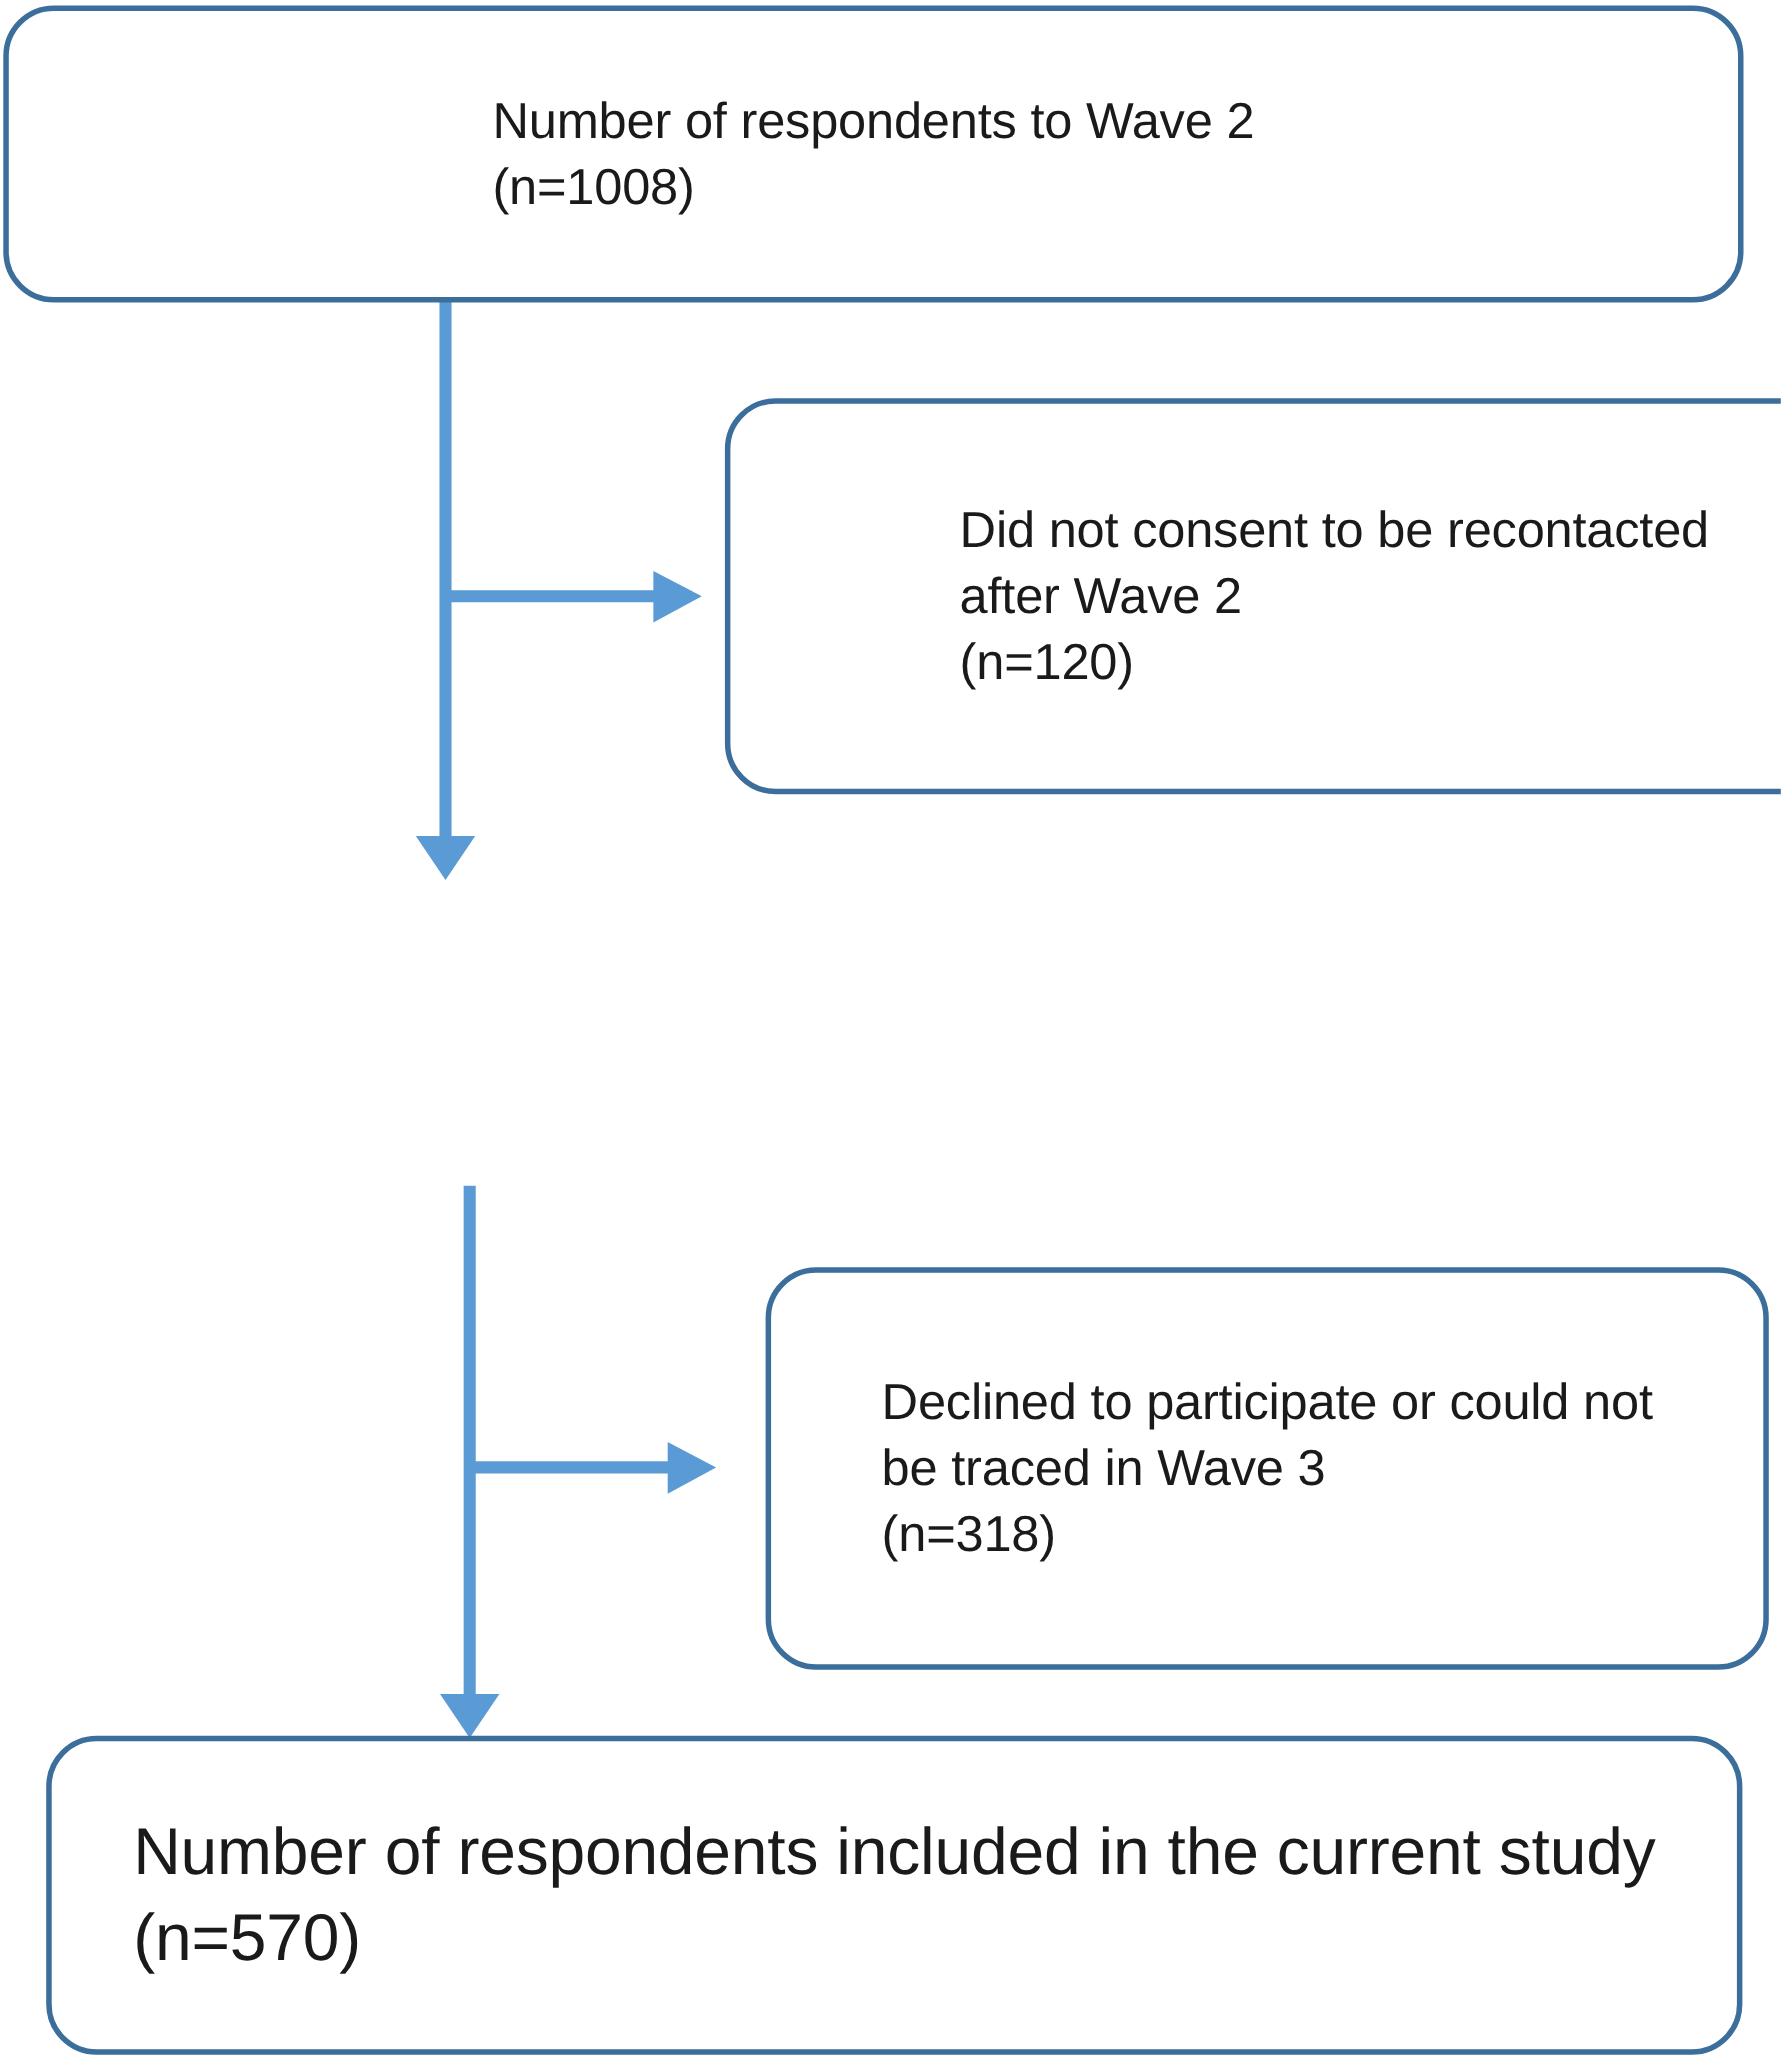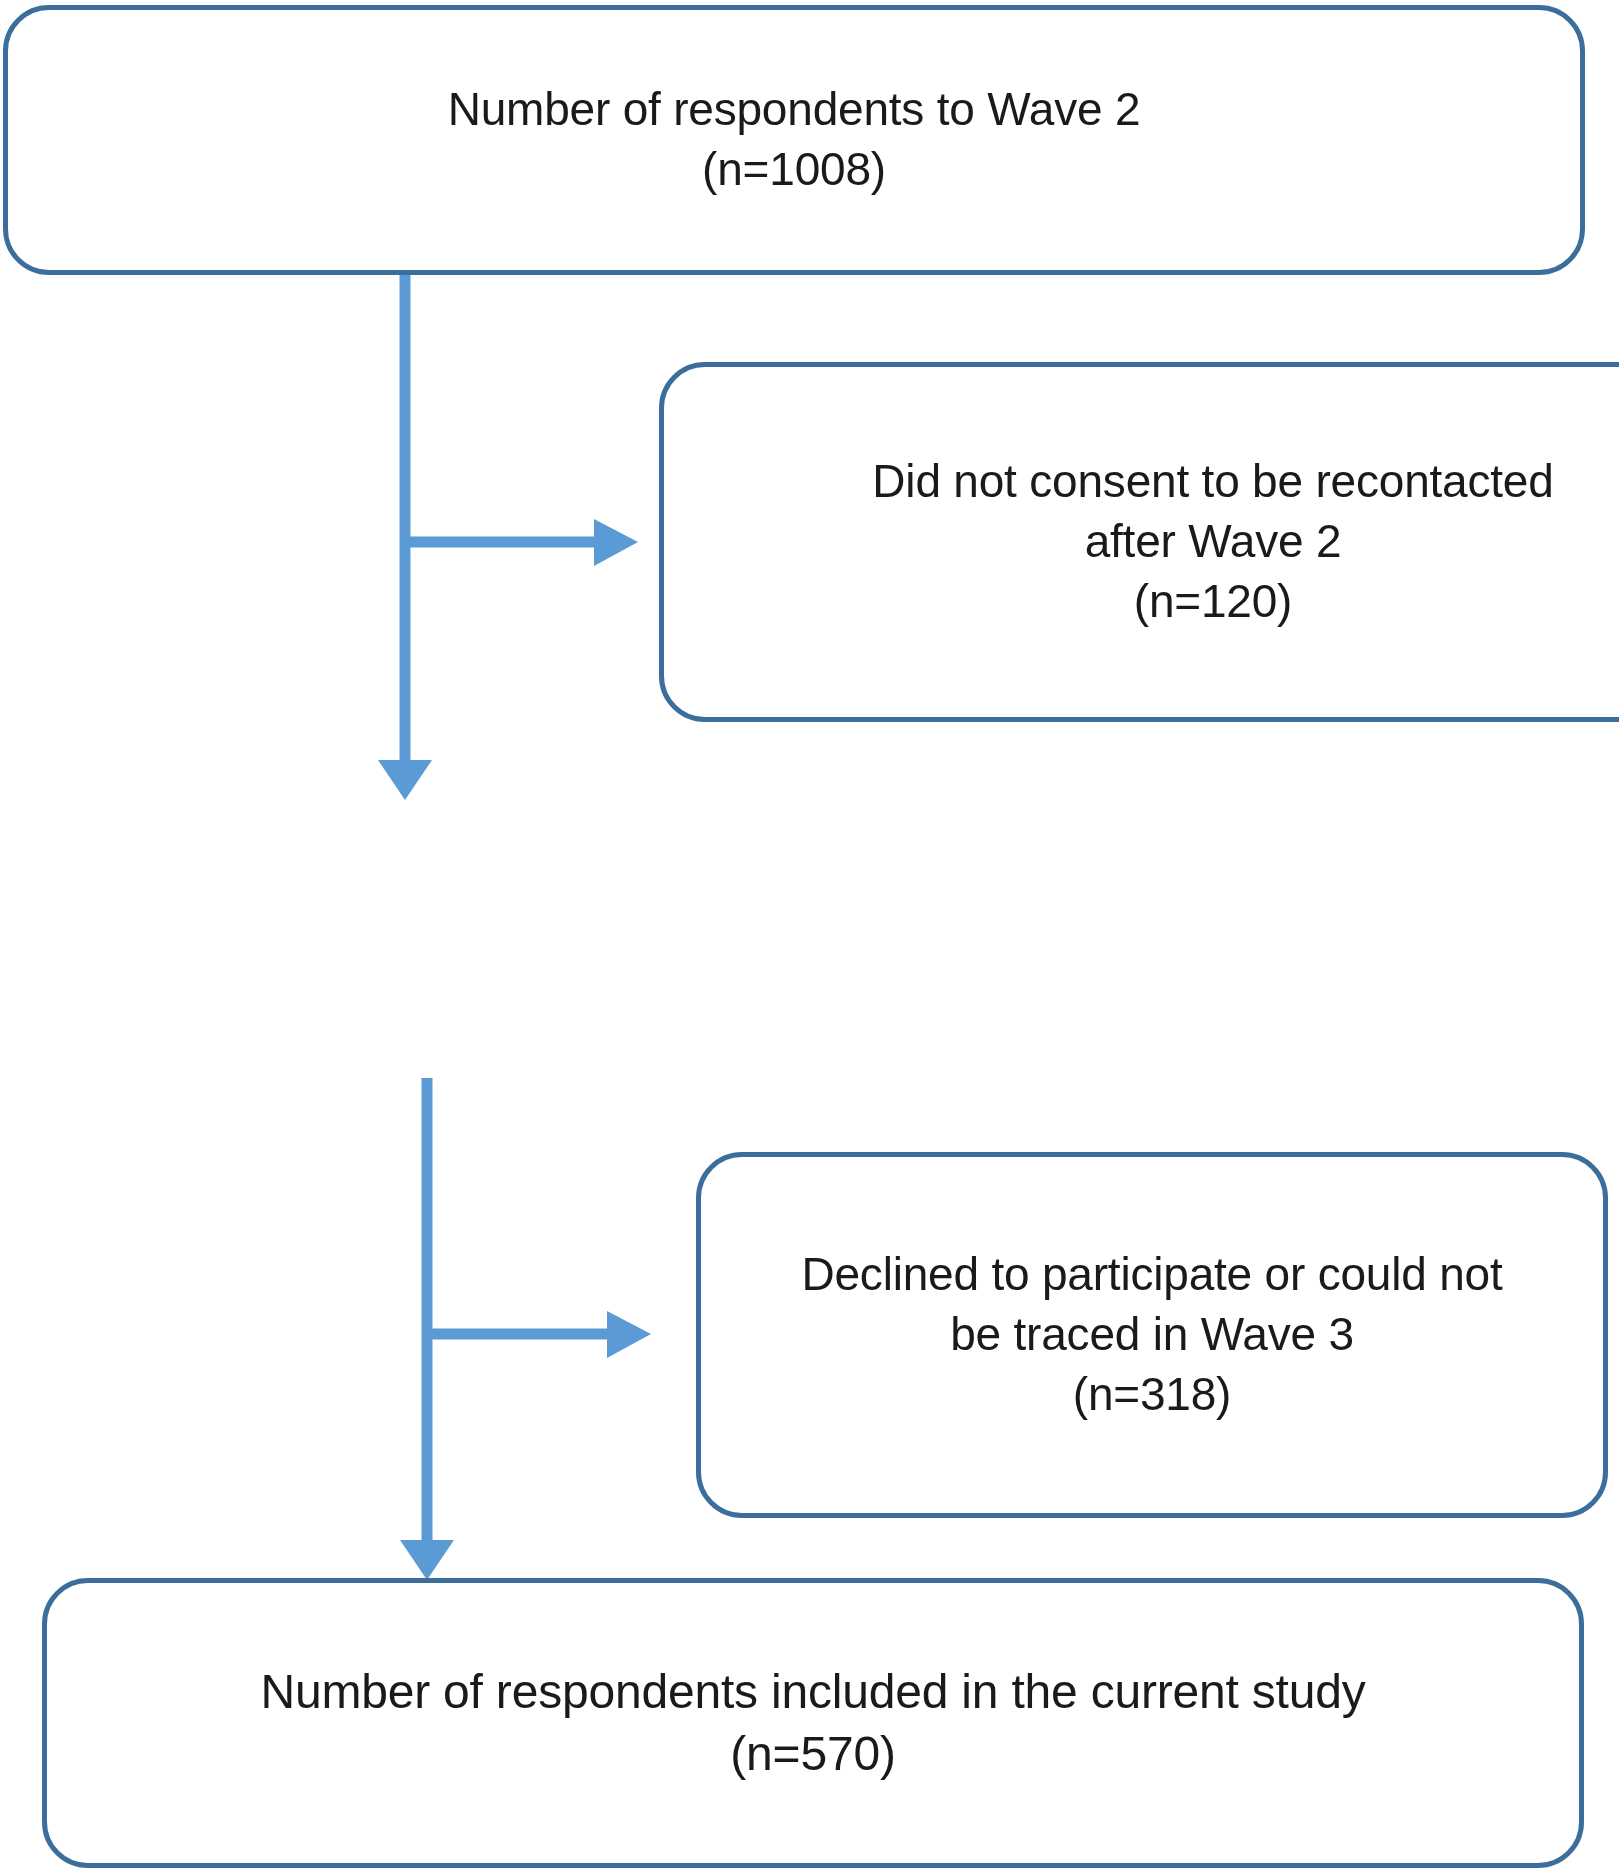--- a/index.html
+++ b/index.html
@@ -18,39 +18,39 @@
   }
   .node {
     position: absolute;
     box-sizing: border-box;
     border: 5px solid #3B6E9B;
     border-radius: 46px;
     background: #ffffff;
     display: flex;
     align-items: center;
     justify-content: center;
-    text-align: center;
+    text-align: left;
   }
   .node-text {
     color: #1a1a1a;
     font-size: 46px;
     line-height: 1.30;
     letter-spacing: -0.2px;
     padding: 0 28px;
     white-space: pre-line;
   }
   
   #node-wave2      { left: 3px;   top: 5px;    width: 1582px; height: 270px; }
   #node-eligible   { left: 3px;   top: 800px;  width: 1582px; height: 278px; }
   #node-included   { left: 42px;  top: 1578px; width: 1542px; height: 290px; }
   
   #node-noconsent  { left: 659px; top: 362px;  width: 1108px;  height: 360px; }
   #node-declined   { left: 696px; top: 1152px; width: 912px;  height: 366px; }
 
-  #node-included .node-text { font-size: 48px; }
+  #node-included .node-text { font-size: 60px; }
 
   .connector-layer {
     position: absolute;
     left: 0;
     top: 0;
     width: 1619px;
     height: 1874px;
     pointer-events: none;
   }
 </style>

